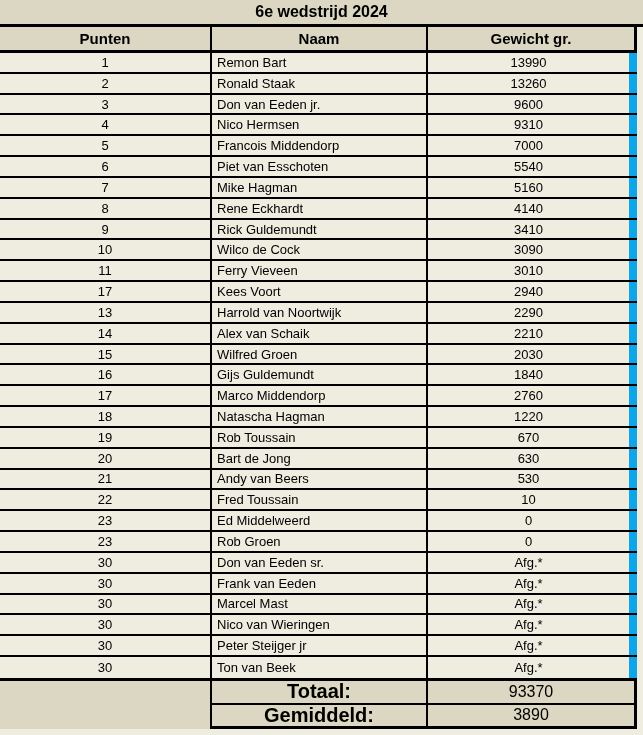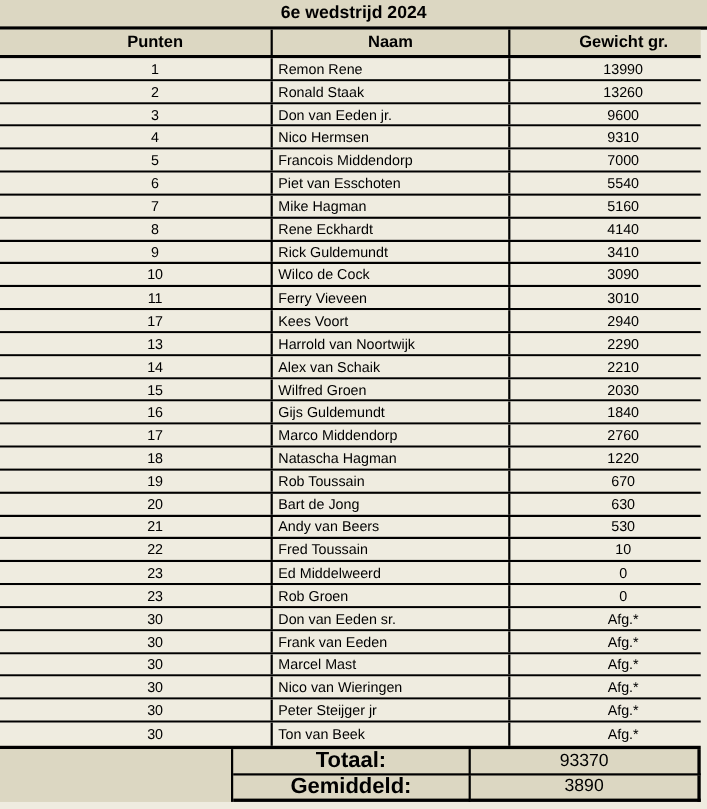--- a/index.html
+++ b/index.html
@@ -26,21 +26,20 @@
     align-items: center;
     justify-content: center;
     font-size: 16px;
     font-weight: bold;
   }
   .grid-row {
     display: grid;
     grid-template-columns: 212px 216px 209px;
     width: 637px;
     box-sizing: border-box;
-    padding-left: 36px;
   }
   .cell {
     box-sizing: border-box;
     display: flex;
     align-items: center;
     justify-content: center;
     overflow: hidden;
     white-space: nowrap;
   }
   
@@ -55,21 +54,21 @@
   .header-row .cell:last-child { border-right: 3px solid #000; }
   
   .data-row {
     height: 20.83px;
     background: #efece0;
     border-bottom: 2px solid #000;
     font-size: 13px;
   }
   .data-row:last-child { border-bottom: none; }
   .data-row .cell { border-right: 2px solid #000; }
-  .data-row .cell:last-child { border-right: 4px solid #0ea5e9; text-align: center; }
+  .data-row .cell:last-child { border-right: 8px solid #0ea5e9; text-align: center; }
   .cell.naam {
     justify-content: flex-start;
     padding-left: 5px;
   }
   
   .footer {
     display: grid;
     grid-template-columns: 212px 216px 209px;
     grid-template-rows: 24px 24px;
     width: 637px;
@@ -104,21 +103,21 @@
 
   <div class="grid-row header-row">
     <div class="cell">Punten</div>
     <div class="cell">Naam</div>
     <div class="cell">Gewicht gr.</div>
   </div>
 
   <div id="table-body">
     <div class="grid-row data-row">
       <div class="cell punten">1</div>
-      <div class="cell naam">Remon Rene</div>
+      <div class="cell naam">Remon Bart</div>
       <div class="cell gewicht">13990</div>
     </div>
 
     <div class="grid-row data-row">
       <div class="cell punten">2</div>
       <div class="cell naam">Ronald Staak</div>
       <div class="cell gewicht">13260</div>
     </div>
 
     <div class="grid-row data-row">

